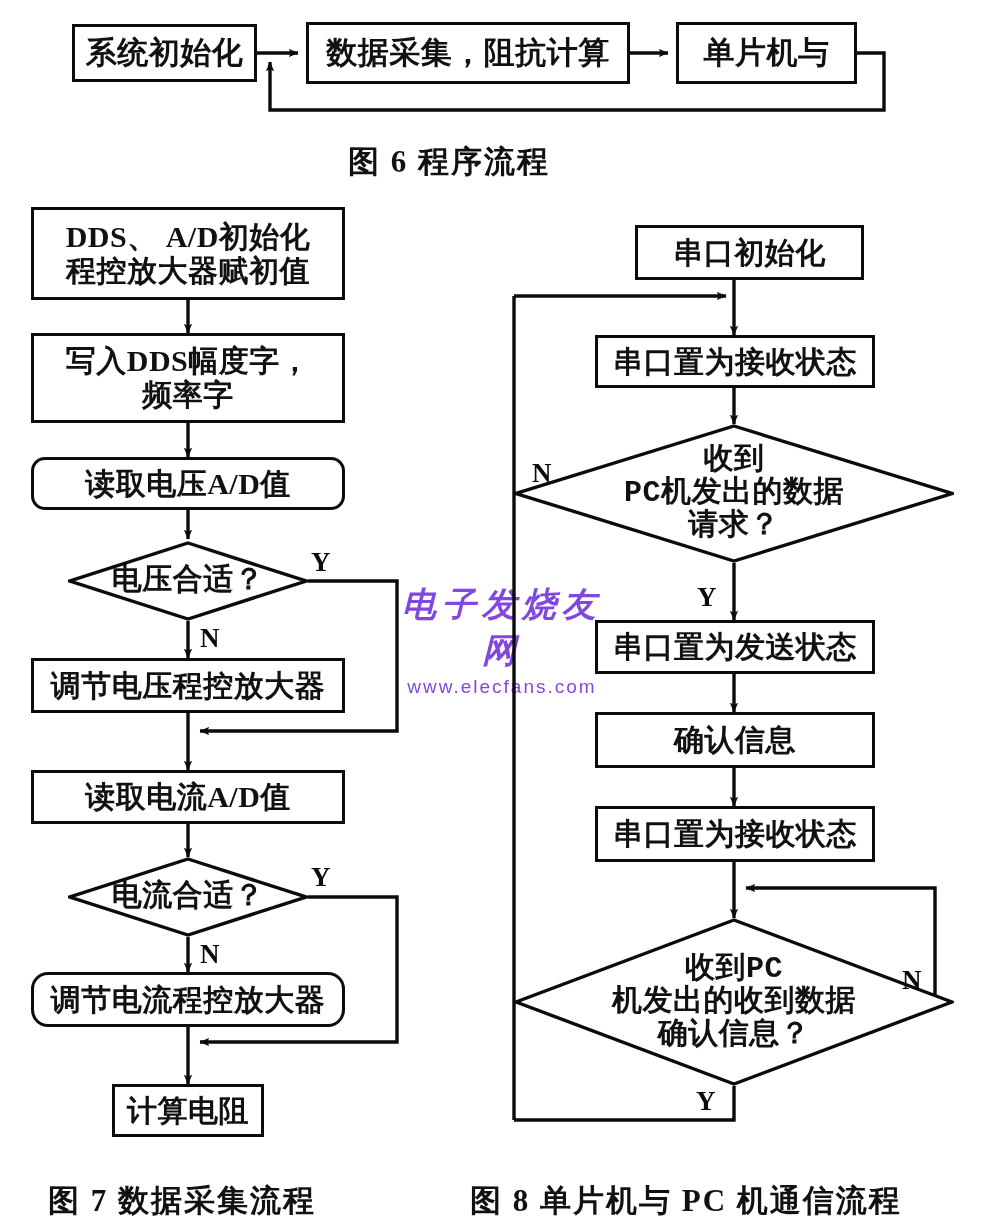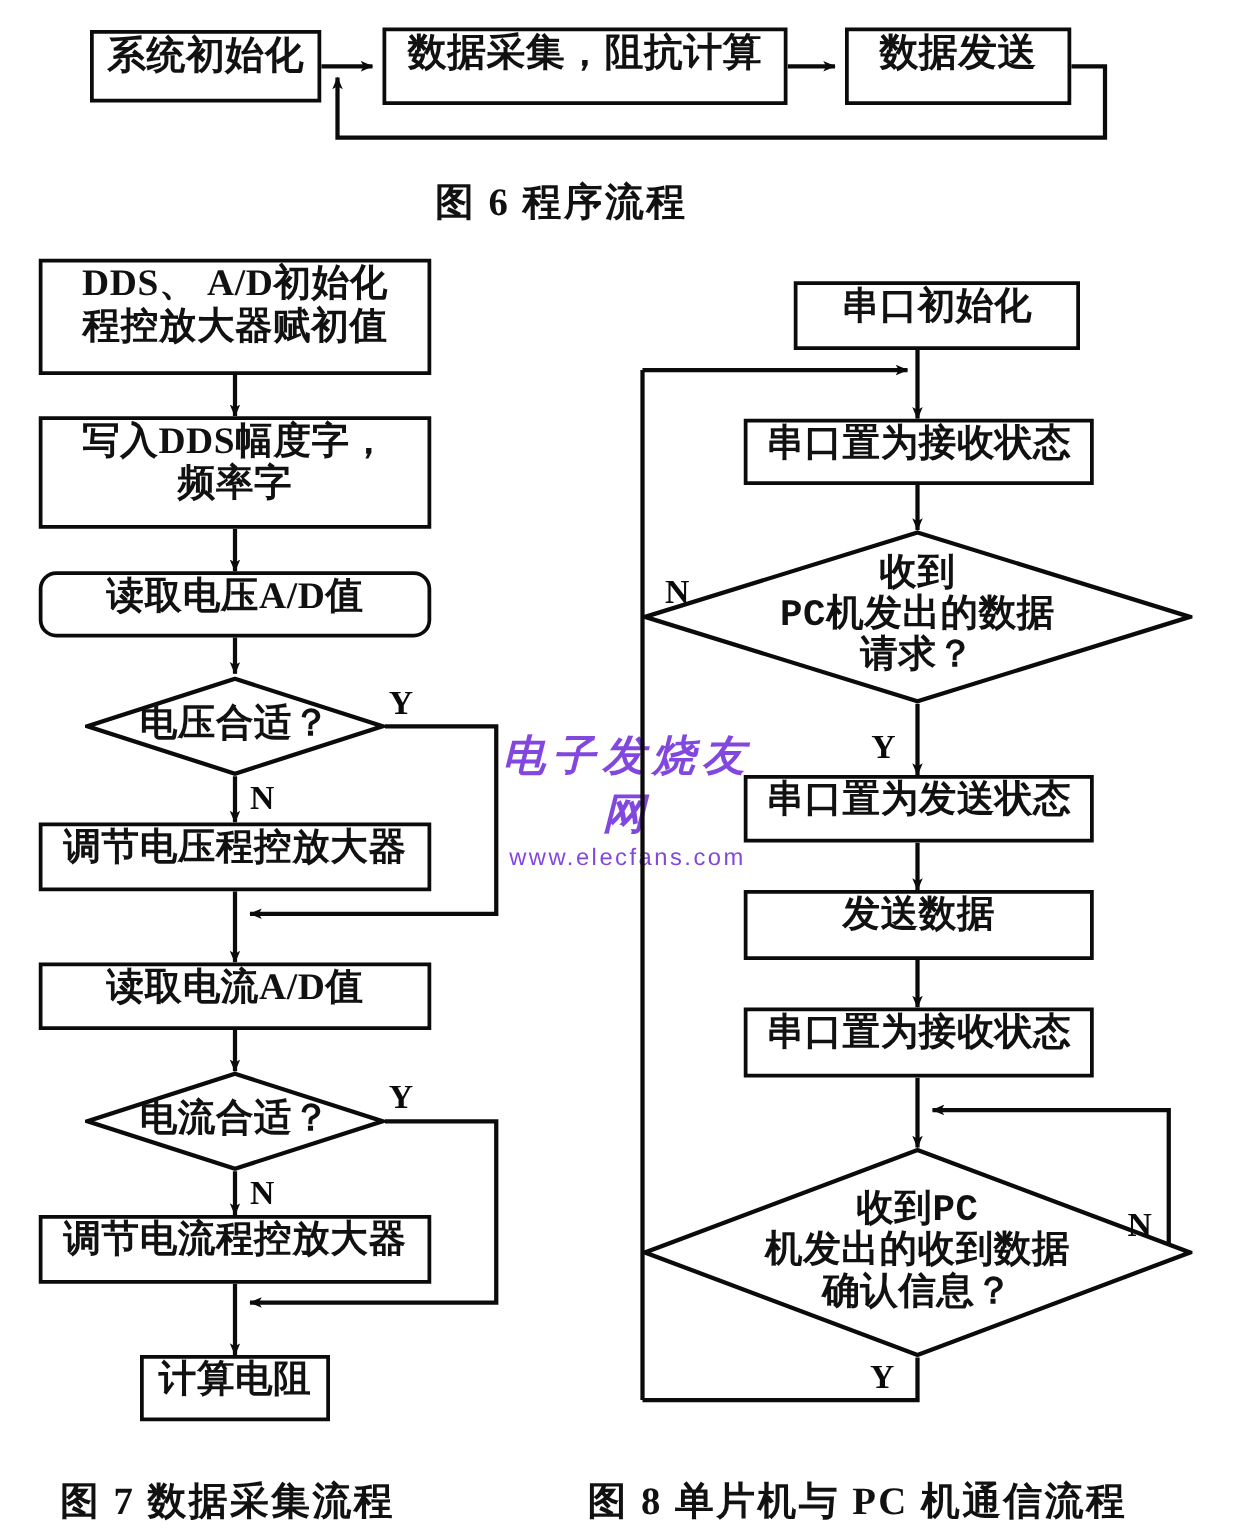--- a/index.html
+++ b/index.html
@@ -25,20 +25,21 @@
     position: absolute;
     left: 0; top: 0;
     width: 996px;
     height: 1225px;
     pointer-events: none;
   }
   .node {
     position: absolute;
     box-sizing: border-box;
     display: flex;
+    align-items: center;
     justify-content: center;
     text-align: center;
     line-height: 1.12;
     letter-spacing: 0.5px;
   }
   .box {
     border: 3px solid #0b0b0b;
     background: #ffffff;
     font-weight: 700;
   }
@@ -168,21 +169,21 @@
 
   <div class="node box" style="left:72px; top:24px; width:185px; height:58px; font-size:31px;">
     <span>系统初始化</span>
   </div>
 
   <div class="node box" style="left:306px; top:22px; width:324px; height:62px; font-size:31px;">
     <span>数据采集，阻抗计算</span>
   </div>
 
   <div class="node box" style="left:676px; top:22px; width:181px; height:62px; font-size:31px;">
-    <span>数据发送</span>
+    <span>单片机与</span>
   </div>
 
   <div class="caption" style="left:348px; top:141px; font-size:31px;">图 6    程序流程</div>
 
   <div class="node box" style="left:31px; top:207px; width:314px; height:93px; font-size:30px; white-space:pre-line;">
     <span>DDS、 A/D初始化
 程控放大器赋初值</span>
   </div>
 
   <div class="node box" style="left:31px; top:333px; width:314px; height:90px; font-size:30px; white-space:pre-line;">
@@ -215,21 +216,21 @@
   <div class="diamond-wrap" style="left:68px; top:857px; width:240px; height:80px;">
     <svg width="240" height="80" viewBox="0 0 240 80" xmlns="http://www.w3.org/2000/svg">
       <polygon points="120,2 238,40 120,78 2,40" fill="#ffffff" stroke="#0b0b0b" stroke-width="3.4"></polygon>
     </svg>
     <div class="diamond-label" style="font-size:30px;">电流合适？</div>
   </div>
 
   <div class="branch" style="left:311px; top:864px;">Y</div>
   <div class="branch" style="left:200px; top:941px;">N</div>
 
-  <div class="node box" style="left:31px; top:972px; width:314px; height:55px; font-size:30px;">
+  <div class="node box" style="left:31px; top:972px; width:314px; height:55px; font-size:30px;border-radius:17px;">
     <span>调节电流程控放大器</span>
   </div>
 
   <div class="node box" style="left:112px; top:1084px; width:152px; height:53px; font-size:30px;">
     <span>计算电阻</span>
   </div>
 
   <div class="node box" style="left:635px; top:225px; width:229px; height:55px; font-size:30px;">
     <span>串口初始化</span>
   </div>
@@ -248,21 +249,21 @@
   </div>
 
   <div class="branch" style="left:532px; top:460px;">N</div>
   <div class="branch" style="left:697px; top:584px;">Y</div>
 
   <div class="node box" style="left:595px; top:620px; width:280px; height:54px; font-size:30px;">
     <span>串口置为发送状态</span>
   </div>
 
   <div class="node box" style="left:595px; top:712px; width:280px; height:56px; font-size:30px;">
-    <span>发送数据</span>
+    <span>确认信息</span>
   </div>
 
   <div class="node box" style="left:595px; top:806px; width:280px; height:56px; font-size:30px;">
     <span>串口置为接收状态</span>
   </div>
 
   <div class="diamond-wrap" style="left:514px; top:918px; width:440px; height:168px;">
     <svg width="440" height="168" viewBox="0 0 440 168" xmlns="http://www.w3.org/2000/svg">
       <polygon points="220,2 438,84 220,166 2,84" fill="#ffffff" stroke="#0b0b0b" stroke-width="3.4"></polygon>
     </svg>

